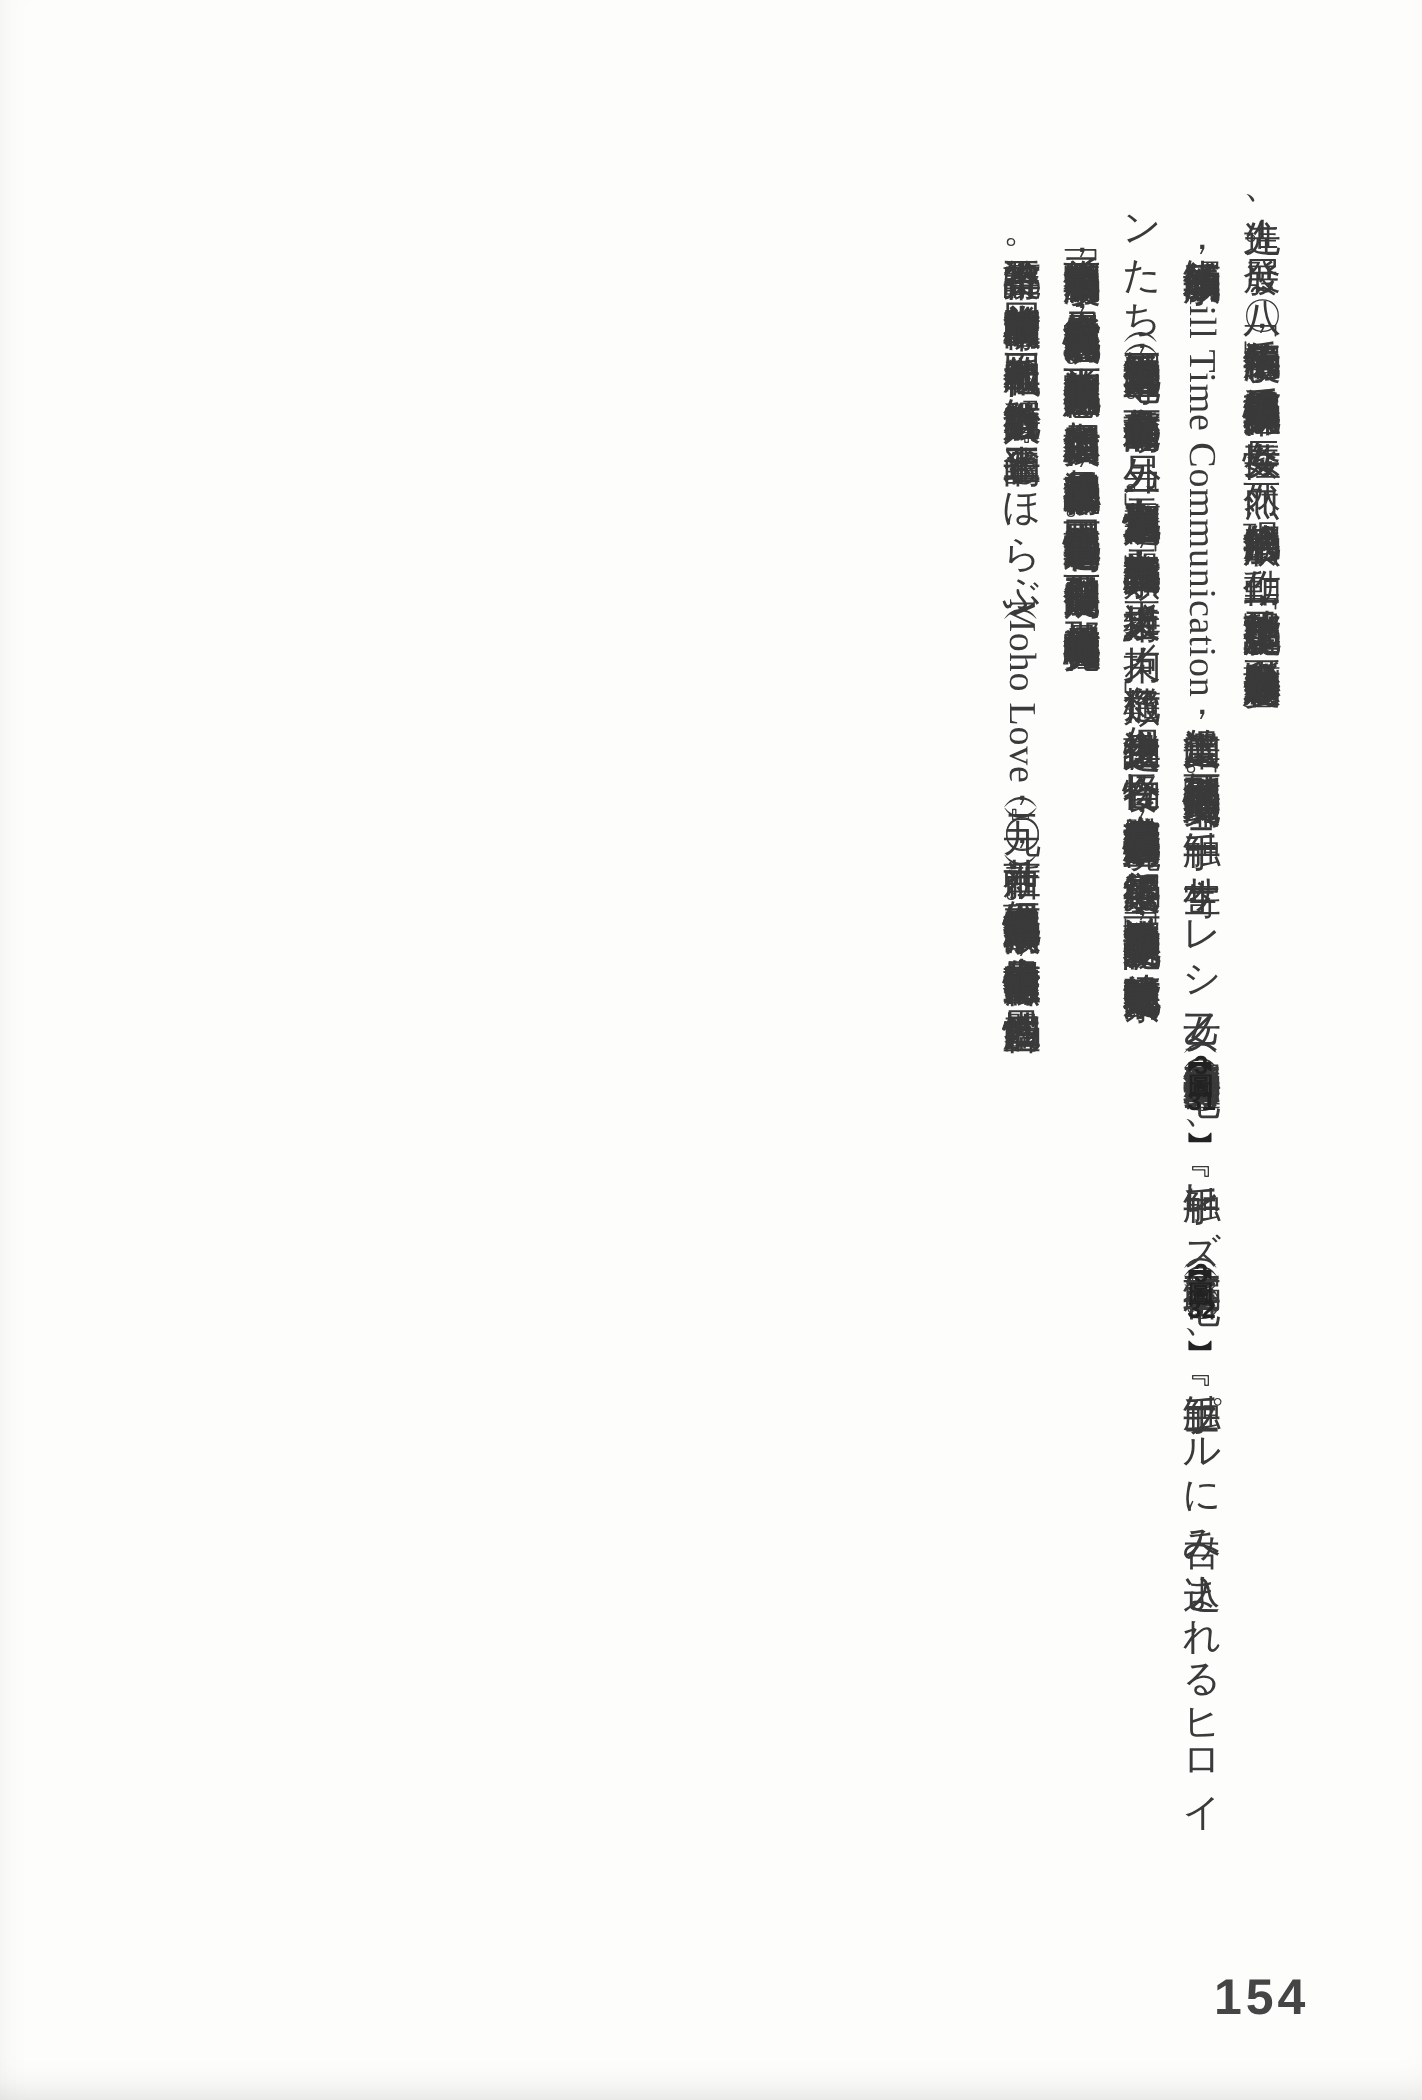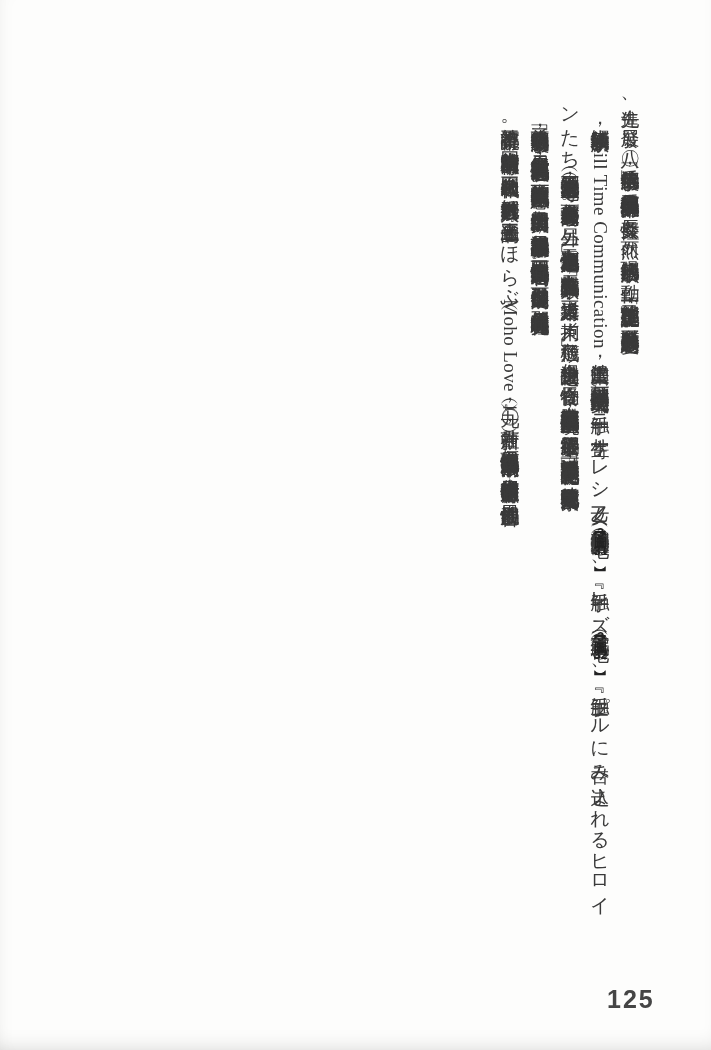--- a/index.html
+++ b/index.html
@@ -64,14 +64,14 @@
 </head>
 <body>
 
 <div class="page">
   <main class="text-body">
       <p class="">先進、發展。八〇～千禧年代的「觸手凌辱」，重視的是如何運用觸手形狀的特性來玩弄、姦辱女性。然而，現代的觸手由於形狀、動作、功能都已一定程度上「記號化」，所以更著力於形狀之外的創意和變形。</p>
       <p class="indent">新生觸手領域的旗手，Kill Time Communication的漫畫選集，便可見到那種「觸手情境」的最尖端。『触手ニ寄生サレシ乙女ノ体（被觸手寄生的少女軀體）』（二〇一七）<span class="figref">【圖<span class="tcu">3</span>-<span class="tcu">31</span>】</span>、『触手レズ（觸手百合）』（二〇一七）<span class="figref">【圖<span class="tcu">3</span>-<span class="tcu">32</span>】</span>、『触手プールに呑み込まれるヒロインたち（被觸手之池吞沒的女主角們）』（二〇一七）等，全都處處可見各種奇葩的場面。另外，「丸吞」這一類別也悄悄地累積起人氣。丸吞在嚴格意義上其實不算「觸手」類，更接近「束縛／拘束／危機」類，但全身被謎之生物、怪物吞食，在身體被束縛的無抵抗狀態下被觸手凌辱的情境上，卻很接近觸手凌辱。可以說由於「觸手凌辱」某種程度地受到「記號化」，才能輕鬆地吸取其他更小眾的元素。</p>
       <p class="indent">為了規避管制而被發明的「觸手凌辱」，今天居然能發展成如此自由又充滿魅力的情色表現，當初下達管制令的人們大概也都無法想像吧。想出這個點子的前田俊夫，起初是認為如果是觸手就不需要修正，因此可以用畫性器官造型的觸手來逃避管制。然而這卻引發了幾個疑問。那就是這個模仿的界線究竟在哪裡呢？</p>
       <p class="indent">答案誰都不曉得。因為當時的管制並沒有明確的標準，不同的出版社和年代，解釋也有微妙的出入。上連雀三平的『もほらぶ（Moho Love）』（二〇〇九，茜新社）中，便有出現男性性器官型的觸手侵犯男孩子的橋段。本作中出場的男孩子的性器官雖然有修正，男性性器官型的觸</p>
     </main>
-  <div class="page-number">125</div>
+  <div class="page-number">154</div>
 </div>
 
 </body></html>

